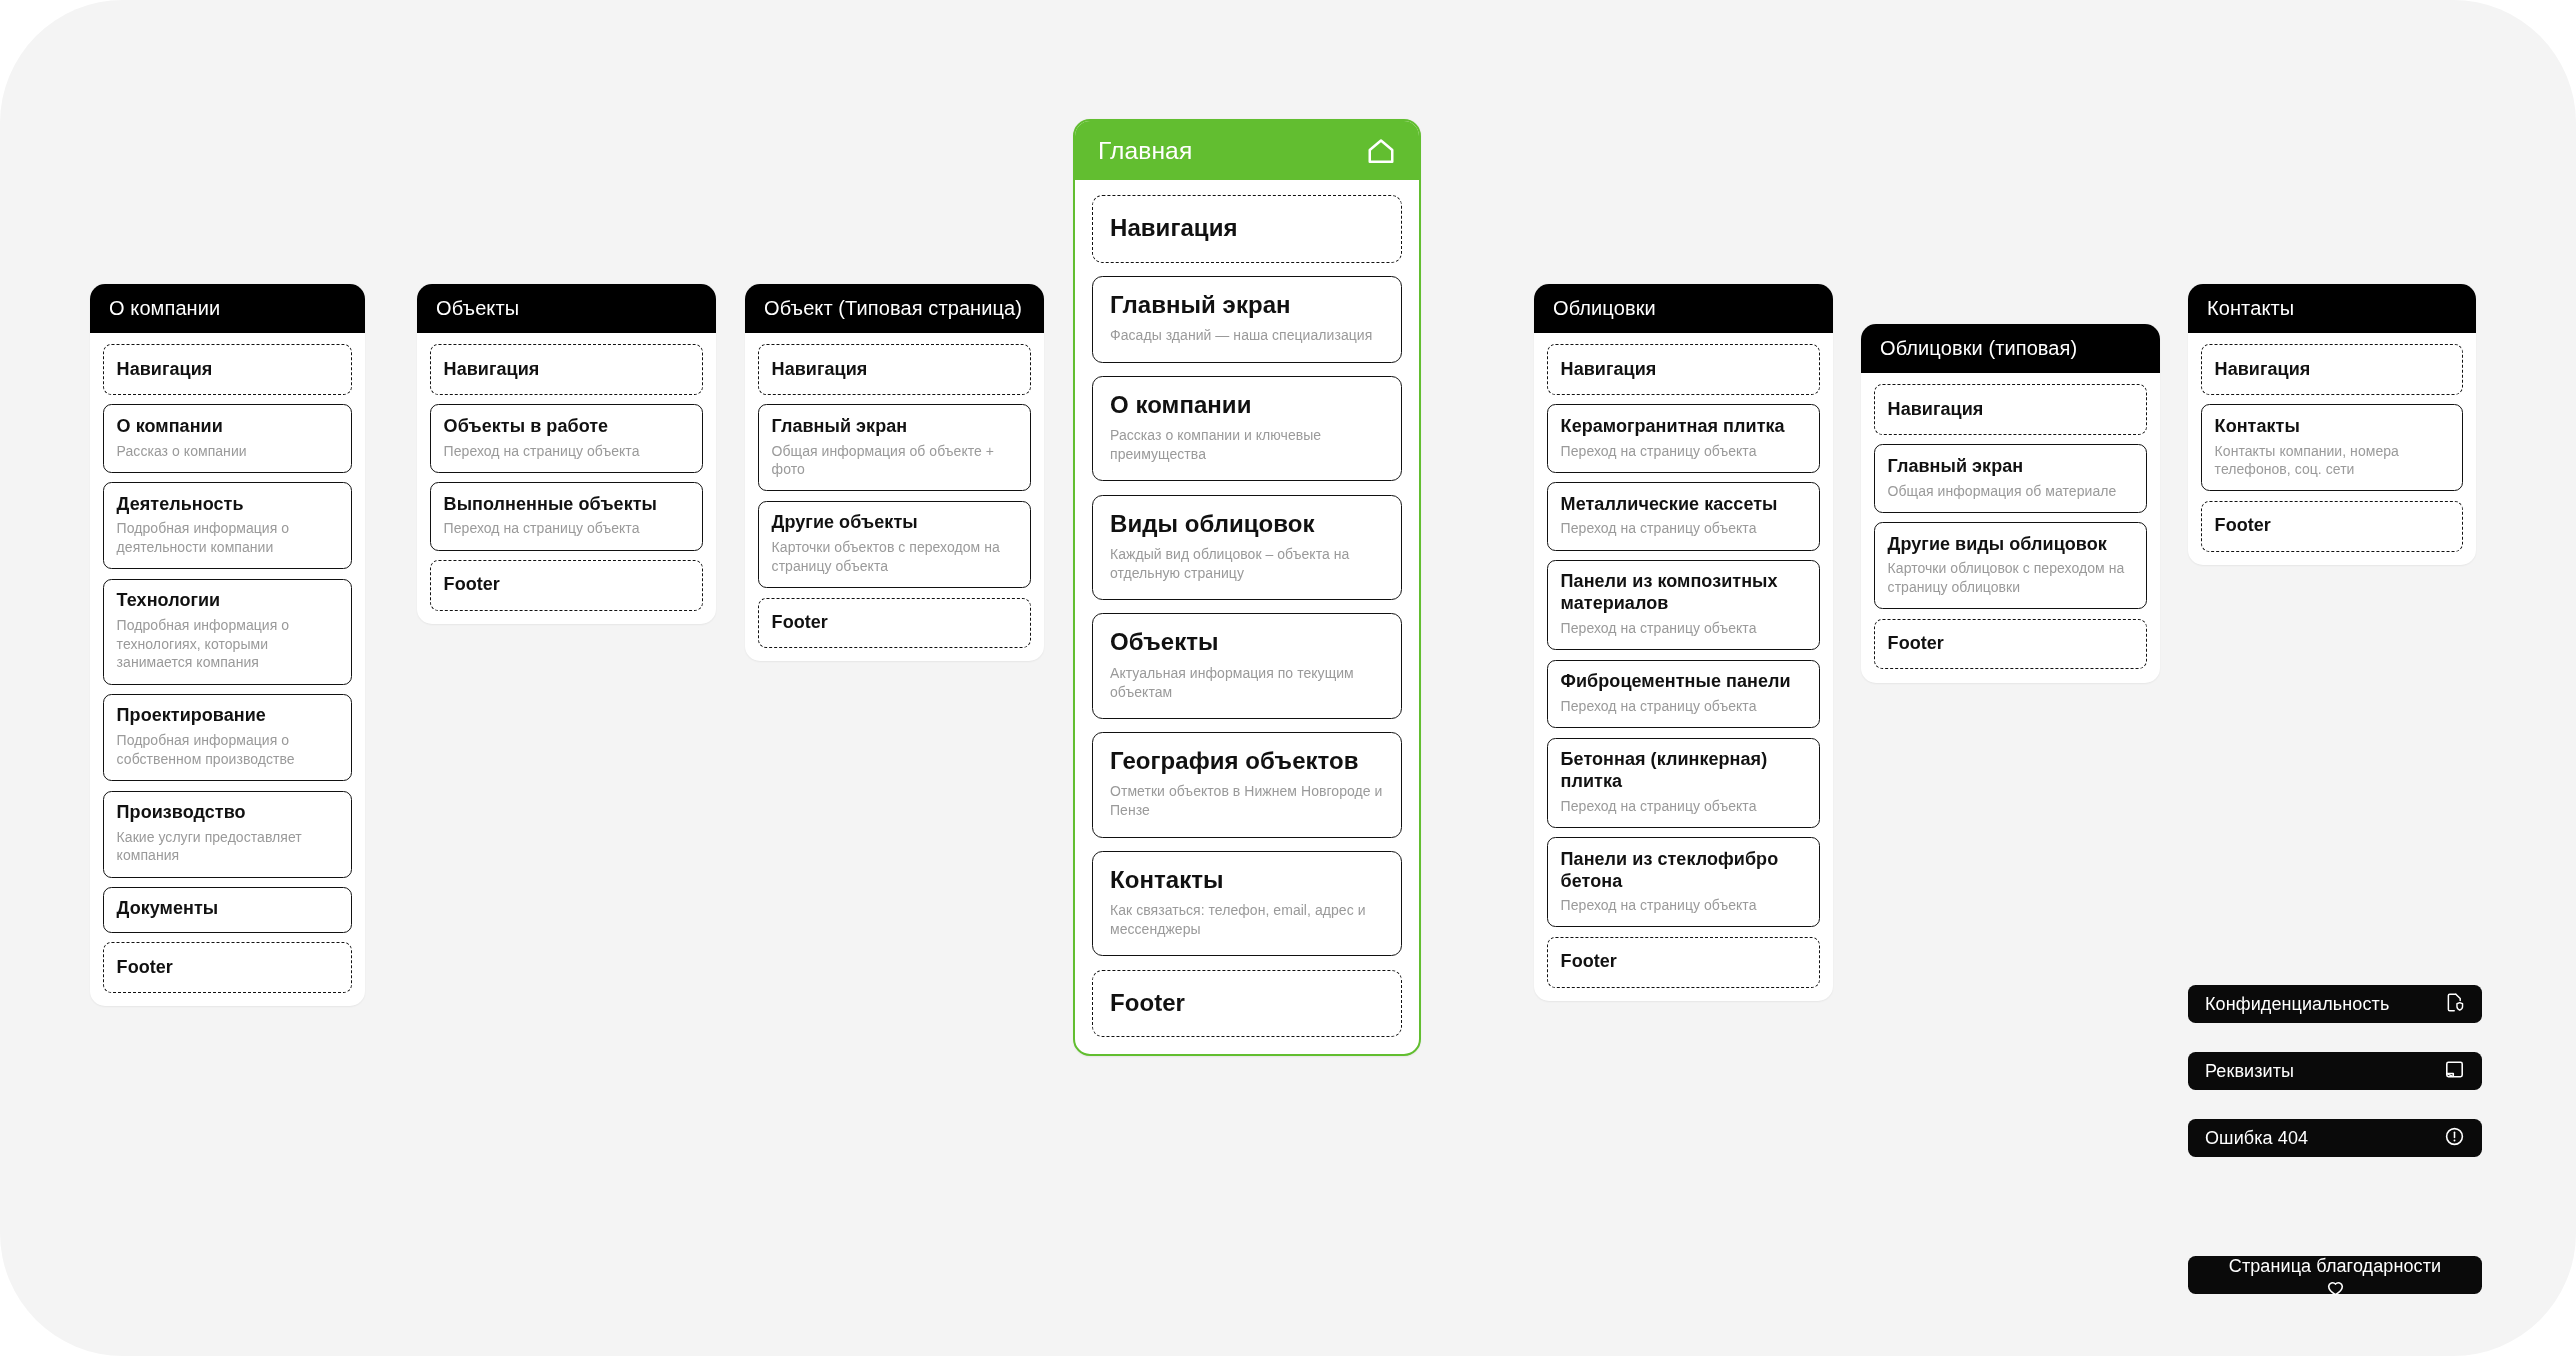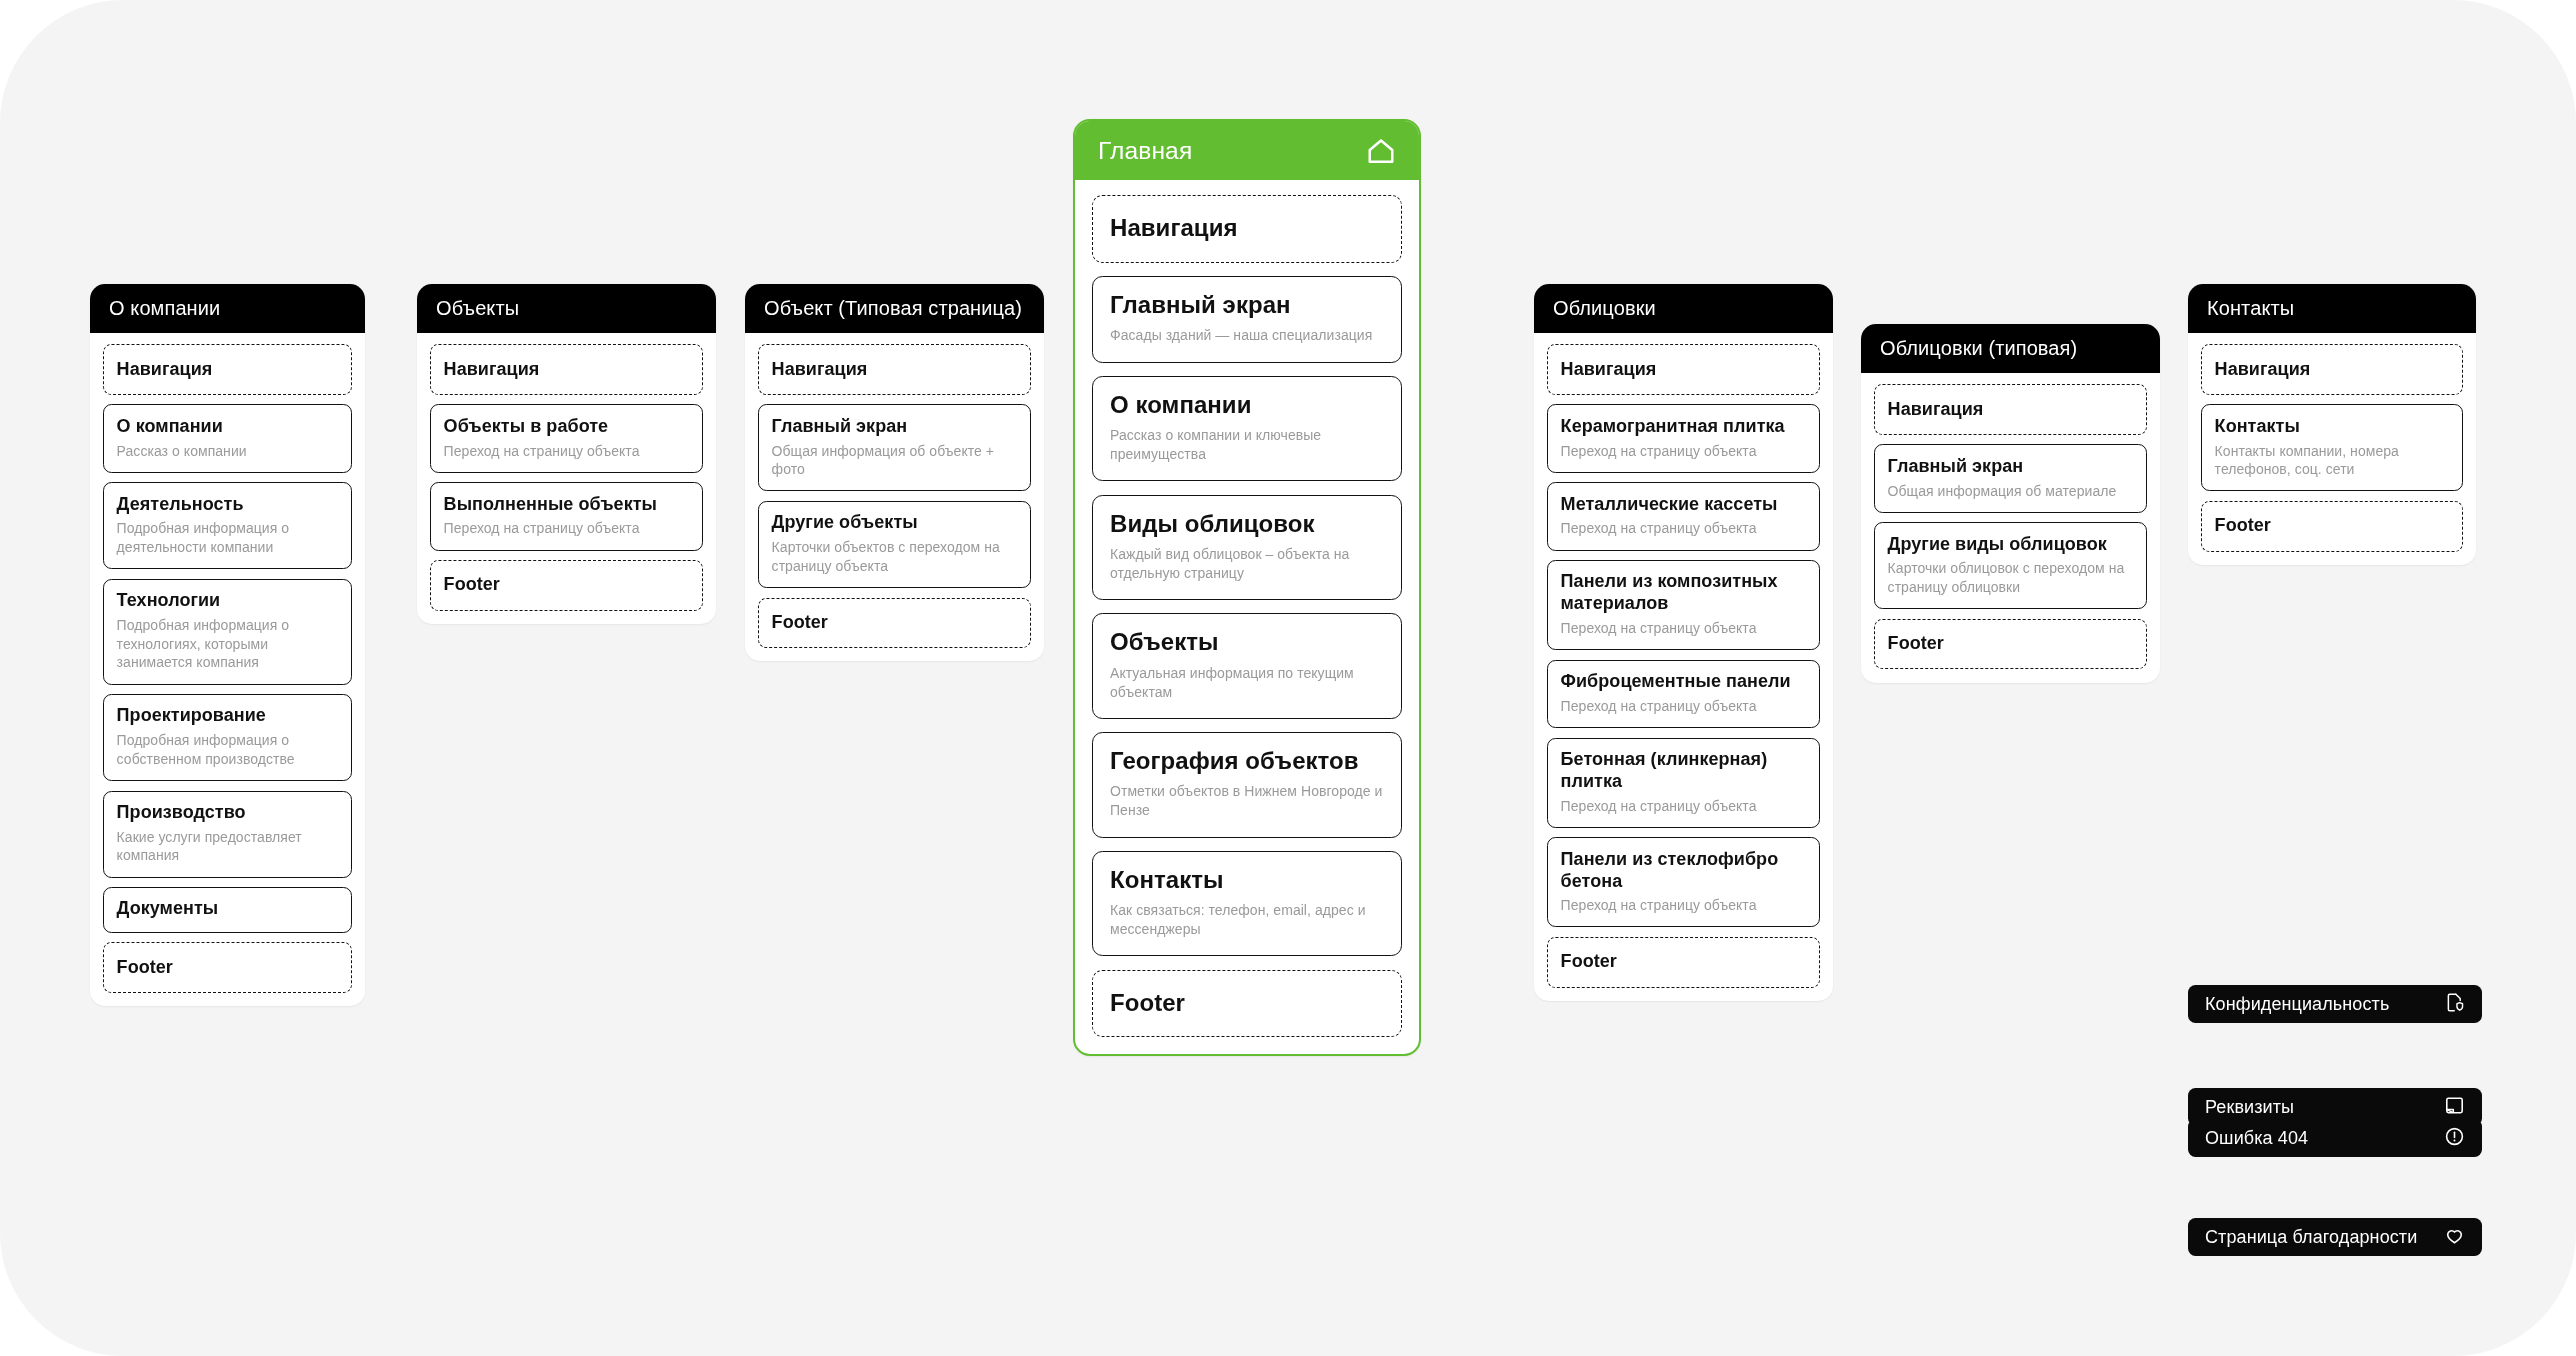--- a/index.html
+++ b/index.html
@@ -318,37 +318,37 @@
 
   <div id="pills-layer">
       <div class="pill" style="left: 2188px; top: 985px;">
         <span class="plabel">Конфиденциальность</span>
         <span><svg class="picon" viewBox="0 0 24 24" fill="none" xmlns="http://www.w3.org/2000/svg">
             <path d="M13.5 2.5H6.5a1.5 1.5 0 0 0-1.5 1.5v16a1.5 1.5 0 0 0 1.5 1.5h5.2" stroke="#fff" stroke-width="1.7" stroke-linecap="round" stroke-linejoin="round"></path>
             <path d="M13.5 2.5 18.5 7.5v2.2" stroke="#fff" stroke-width="1.7" stroke-linecap="round" stroke-linejoin="round"></path>
             <path d="M18 12.2l3.2 1.2v3.1c0 2.1-1.6 3.6-3.2 4.3-1.6-.7-3.2-2.2-3.2-4.3v-3.1L18 12.2z" stroke="#fff" stroke-width="1.6" stroke-linejoin="round"></path>
           </svg></span>
       </div>
-      <div class="pill" style="left: 2188px; top: 1052px; margin-top: 36px;">
+      <div class="pill" style="left: 2188px; top: 1052px;">
         <span class="plabel">Реквизиты</span>
         <span><svg class="picon" viewBox="0 0 24 24" fill="none" xmlns="http://www.w3.org/2000/svg">
             <rect x="3.2" y="3.8" width="17.6" height="16.4" rx="1.8" stroke="#fff" stroke-width="1.8"></rect>
             <path d="M3.2 16.6h7.4v3.6" stroke="#fff" stroke-width="1.8" stroke-linejoin="round"></path>
             <path d="M3.2 16.6 L10.6 20.2" stroke="#fff" stroke-width="1.6"></path>
           </svg></span>
       </div>
       <div class="pill" style="left: 2188px; top: 1119px;">
         <span class="plabel">Ошибка 404</span>
         <span><svg class="picon" viewBox="0 0 24 24" fill="none" xmlns="http://www.w3.org/2000/svg">
             <circle cx="12" cy="12" r="9" stroke="#fff" stroke-width="1.8"></circle>
             <path d="M12 7.2v6" stroke="#fff" stroke-width="1.8" stroke-linecap="round"></path>
             <circle cx="12" cy="16.5" r="1.1" fill="#fff"></circle>
           </svg></span>
       </div>
-      <div class="pill" style="left: 2188px; top: 1218px;">
+      <div class="pill" style="left: 2188px; top: 1256px; flex-direction: column;">
         <span class="plabel">Страница благодарности</span>
         <span><svg class="picon" viewBox="0 0 24 24" fill="none" xmlns="http://www.w3.org/2000/svg">
             <path d="M12 20.3s-7.8-4.6-7.8-9.6A4.5 4.5 0 0 1 12 8.1a4.5 4.5 0 0 1 7.8 2.6c0 5-7.8 9.6-7.8 9.6z" stroke="#fff" stroke-width="1.8" stroke-linejoin="round"></path>
           </svg></span>
       </div>
     </div>
 
 </div>
 
 

